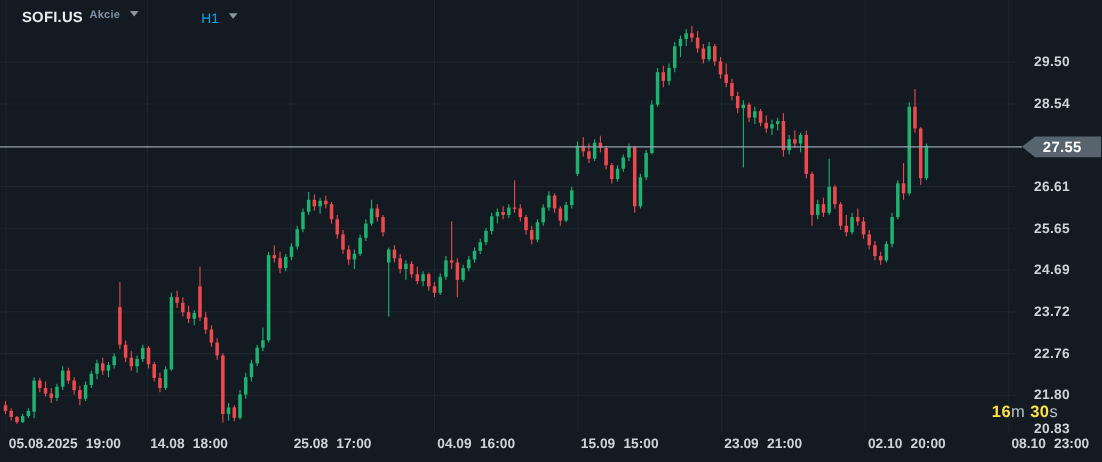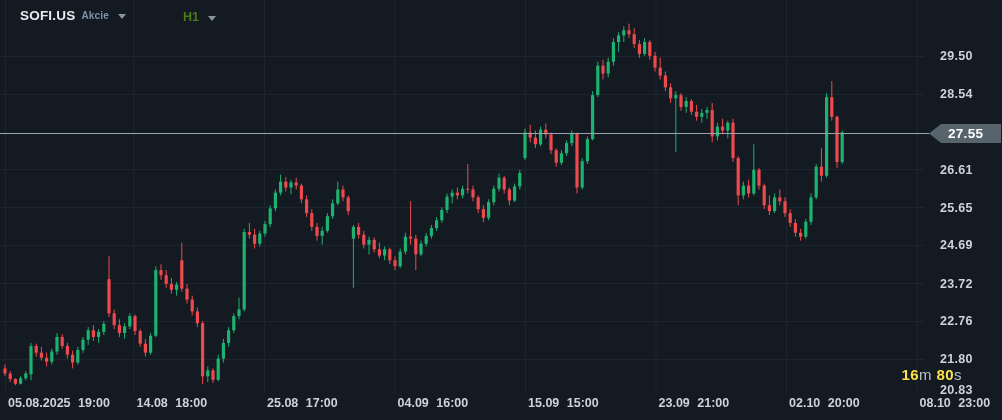--- a/index.html
+++ b/index.html
@@ -2,26 +2,26 @@
 <html><head>
 <meta charset="utf-8">
 <style>
   html,body{margin:0;padding:0;background:#0d1318;}
   #app{position:relative;width:1002px;height:420px;background:#131a21;overflow:hidden;
        font-family:"Liberation Sans",sans-serif;}
   #chart-svg{position:absolute;left:0;top:0;}
   .axis-label{font:700 12.5px "Liberation Sans",sans-serif;fill:#ccd3d9;}
   .tag-label{font:700 13.5px "Liberation Sans",sans-serif;fill:#ffffff;}
   .header{position:absolute;left:0;top:0;height:30px;width:100%;z-index:5;}
-  .selector{position:absolute;display:flex;align-items:center;cursor:pointer;}
+  .selector{position:absolute;display:flex;cursor:pointer;}
   .sym-sel{left:20px;top:8px;}
   .tf-sel{left:143px;top:10px;}
   .symbol{color:#e8ecef;font-size:13.5px;font-weight:700;letter-spacing:.2px;}
   .market{color:#7e93a8;font-size:10px;font-weight:700;margin-left:6px;letter-spacing:.2px;}
-  .tf{color:#4d7c0f;font-size:12.5px;font-weight:700;padding-left:40px;}
+  .tf{color:#0ea5e9;font-size:12.5px;font-weight:400;padding-left:40px;}
   .caret{width:0;height:0;border-left:4px solid transparent;border-right:4px solid transparent;
          border-top:5px solid #8795a2;margin-left:9px;margin-top:2px;}
   .countdown{position:absolute;right:40px;top:366px;z-index:5;
              font:700 15px "Liberation Sans",sans-serif;letter-spacing:.4px;}
   .cd-num{color:#fde047;}
   .cd-unit{color:#b9c2c9;font-weight:400;}
 </style>
 </head>
 <body>
 
@@ -405,15 +405,15 @@
       <span class="symbol">SOFI.US</span>
       <span class="market">Akcie</span>
       <span class="caret"></span>
     </div>
     <div class="selector tf-sel">
       <span class="tf">H1</span>
       <span class="caret"></span>
     </div>
   </div>
 
-  <div class="countdown"><span class="cd-num">16</span><span class="cd-unit">m</span> <span class="cd-num">80</span><span class="cd-unit">s</span></div>
+  <div class="countdown"><span class="cd-num">16</span><span class="cd-unit">m</span> <span class="cd-num">30</span><span class="cd-unit">s</span></div>
 
 </div>
 
 </body></html>

